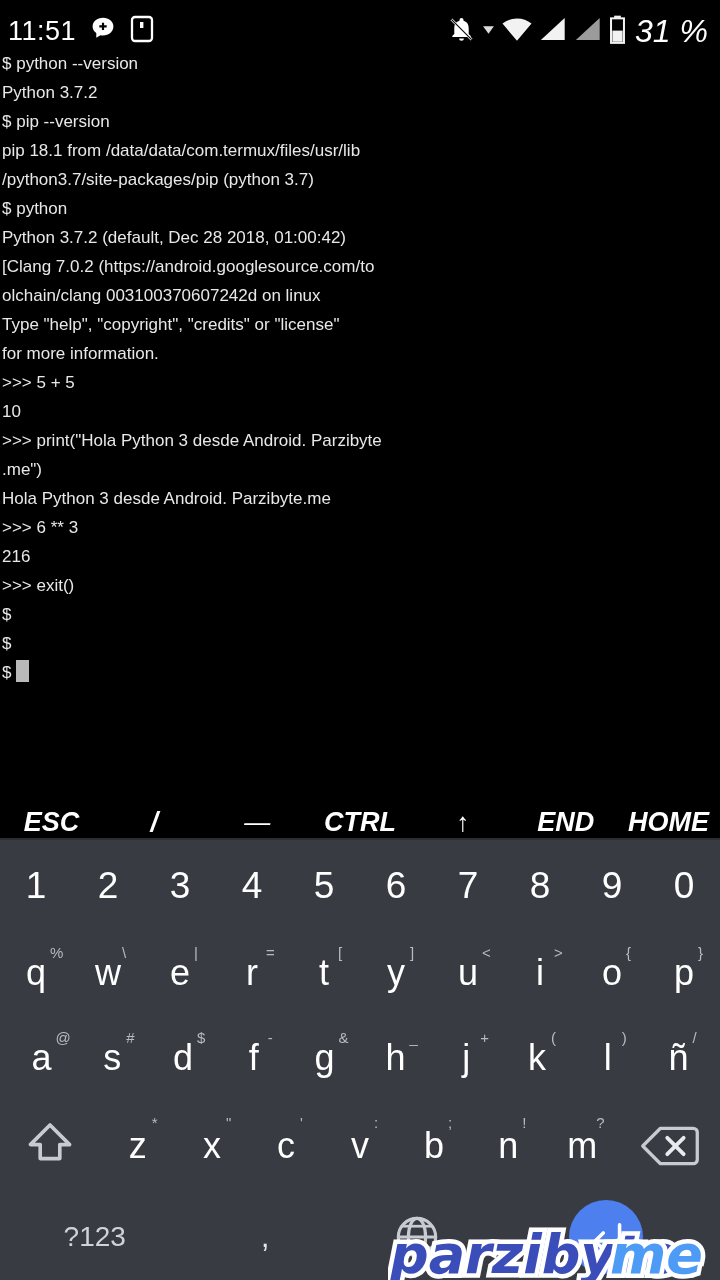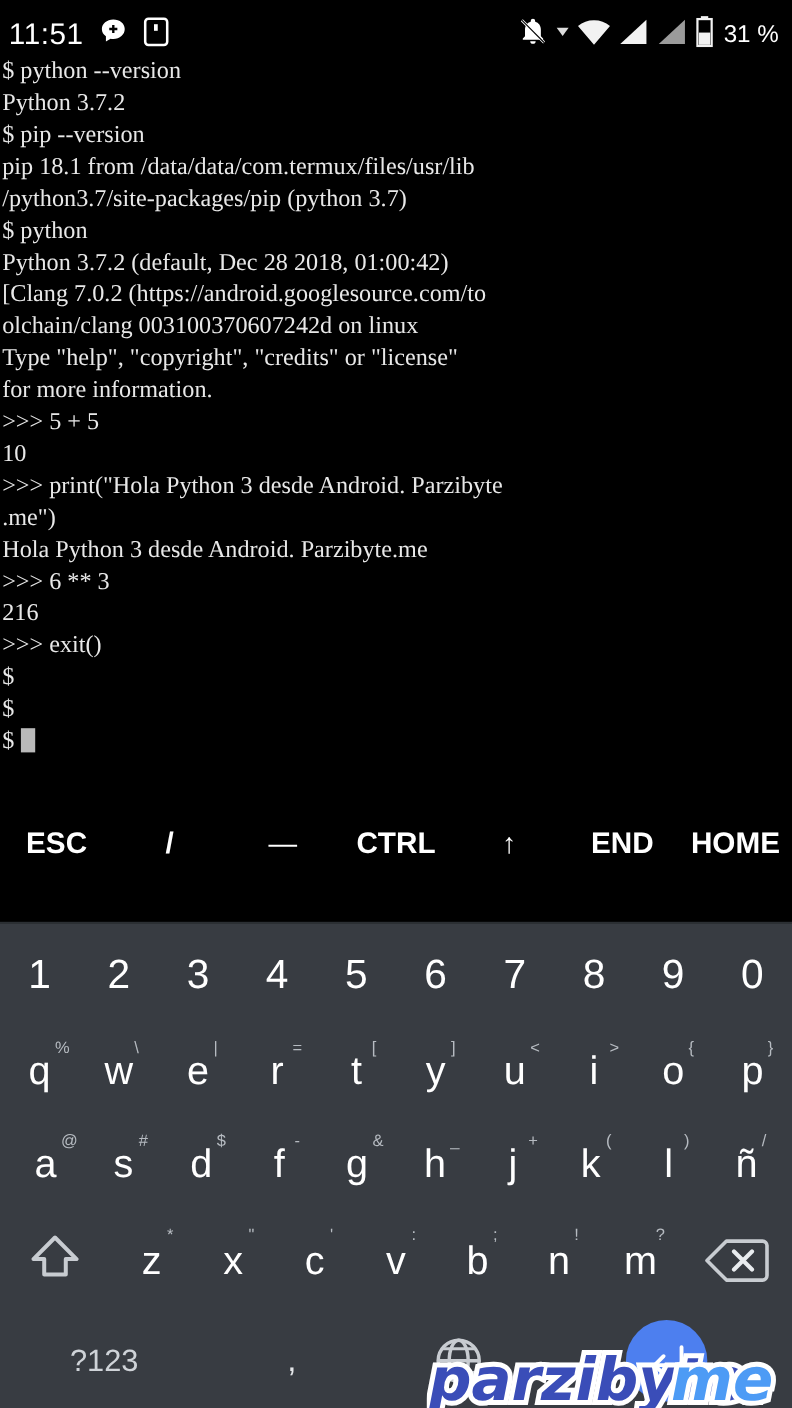--- a/index.html
+++ b/index.html
@@ -16,33 +16,33 @@
     height:46px; width:100%;
     display:flex; align-items:center;
     padding:16px 12px 0 8px;
     background:#000; color:#fff;
   }
   #status-left { display:flex; align-items:center; gap:14px; }
   #clock { font-size:27px; letter-spacing:.5px; font-family:"Liberation Sans", sans-serif; }
   #status-spacer { flex:1; }
   #status-right { display:flex; align-items:center; gap:7px; }
   .sicon { display:block; }
-  #battery-text { font-size:22px; margin-left:2px; white-space:nowrap; }
+  #battery-text { font-size:32px; margin-left:2px; white-space:nowrap;font-style:italic; }
 
   
   #terminal {
     position:absolute; top:46px; left:0;
     width:720px; height:648px;
     background:#000;
     padding:3px 0 0 2px;
     overflow:hidden;
   }
   #term-lines {
-    font-family:Liberation Serif, serif;
-    font-size:22px;
+    font-family:Liberation Sans, sans-serif;
+    font-size:17px;
     line-height:29px;
     color:#e8e8e8;
     white-space:pre;
     letter-spacing:0px;
   }
   .tline { height:29px; }
   .cursor {
     display:inline-block;
     width:13px; height:22px;
     background:#b9b9b9;
@@ -50,21 +50,21 @@
   }
 
   
   #extrakeys {
     position:absolute; top:694px; left:0;
     width:720px; height:146px;
     background:#000;
     display:flex; flex-direction:column;
     border-bottom:2px solid #2b2f33;
   }
-  .ekrow { flex:1; display:flex; align-items:center; }
+  .ekrow { flex:1; display:flex; align-items:flex-end;font-style:italic; }
   .ekey {
     flex:1; text-align:center;
     color:#fff;
     font-size:27px;
     font-weight:bold;
     font-family:"Liberation Sans", sans-serif;
     user-select:none;
   }
   .ekey.arrow { font-weight:normal; font-size:26px; }
 

